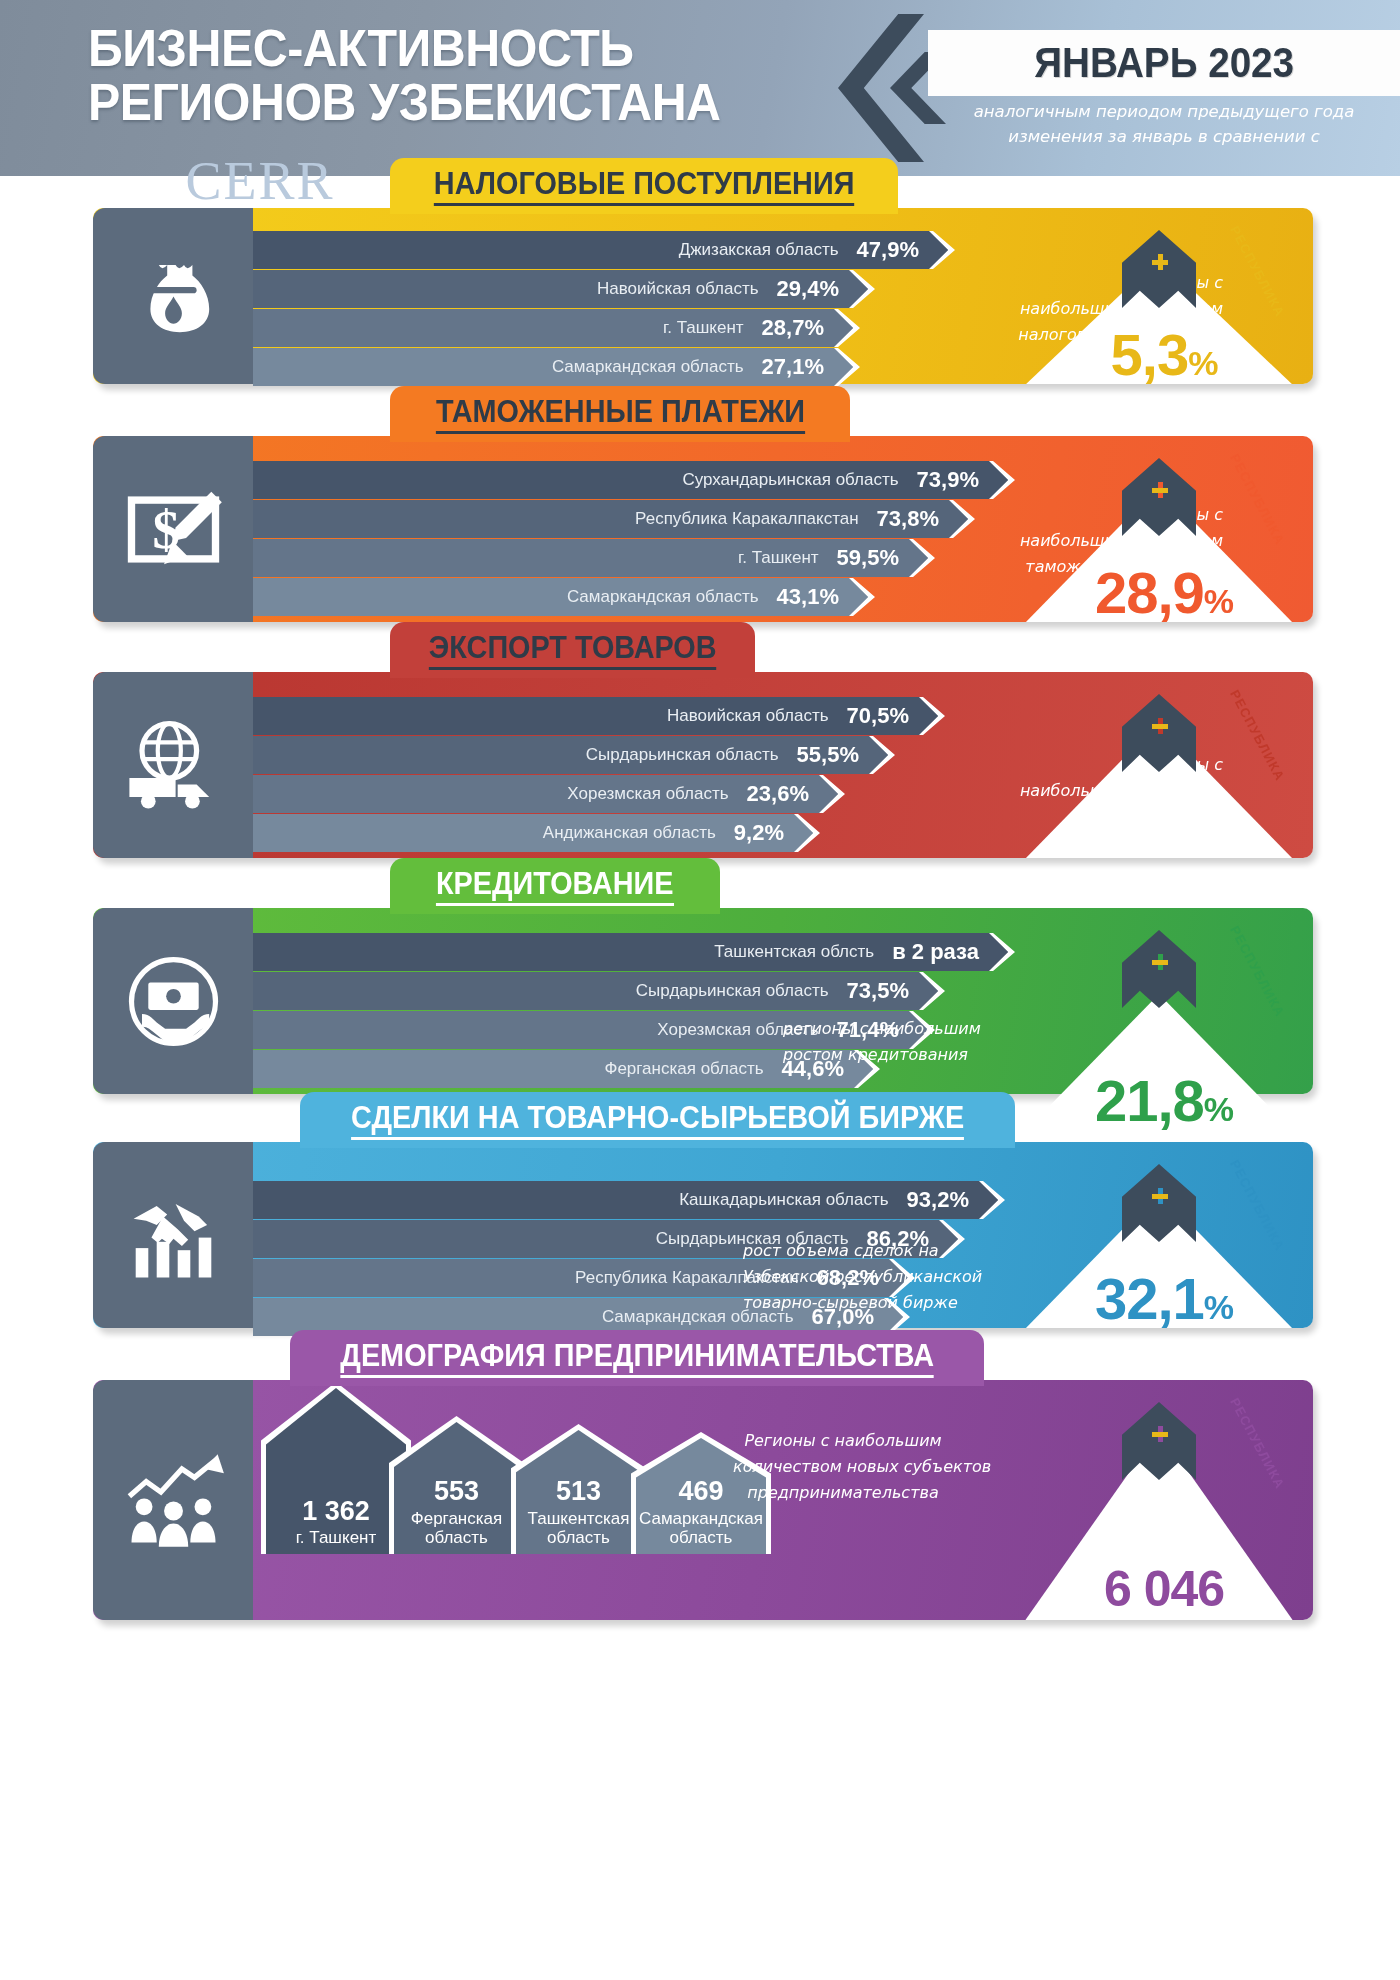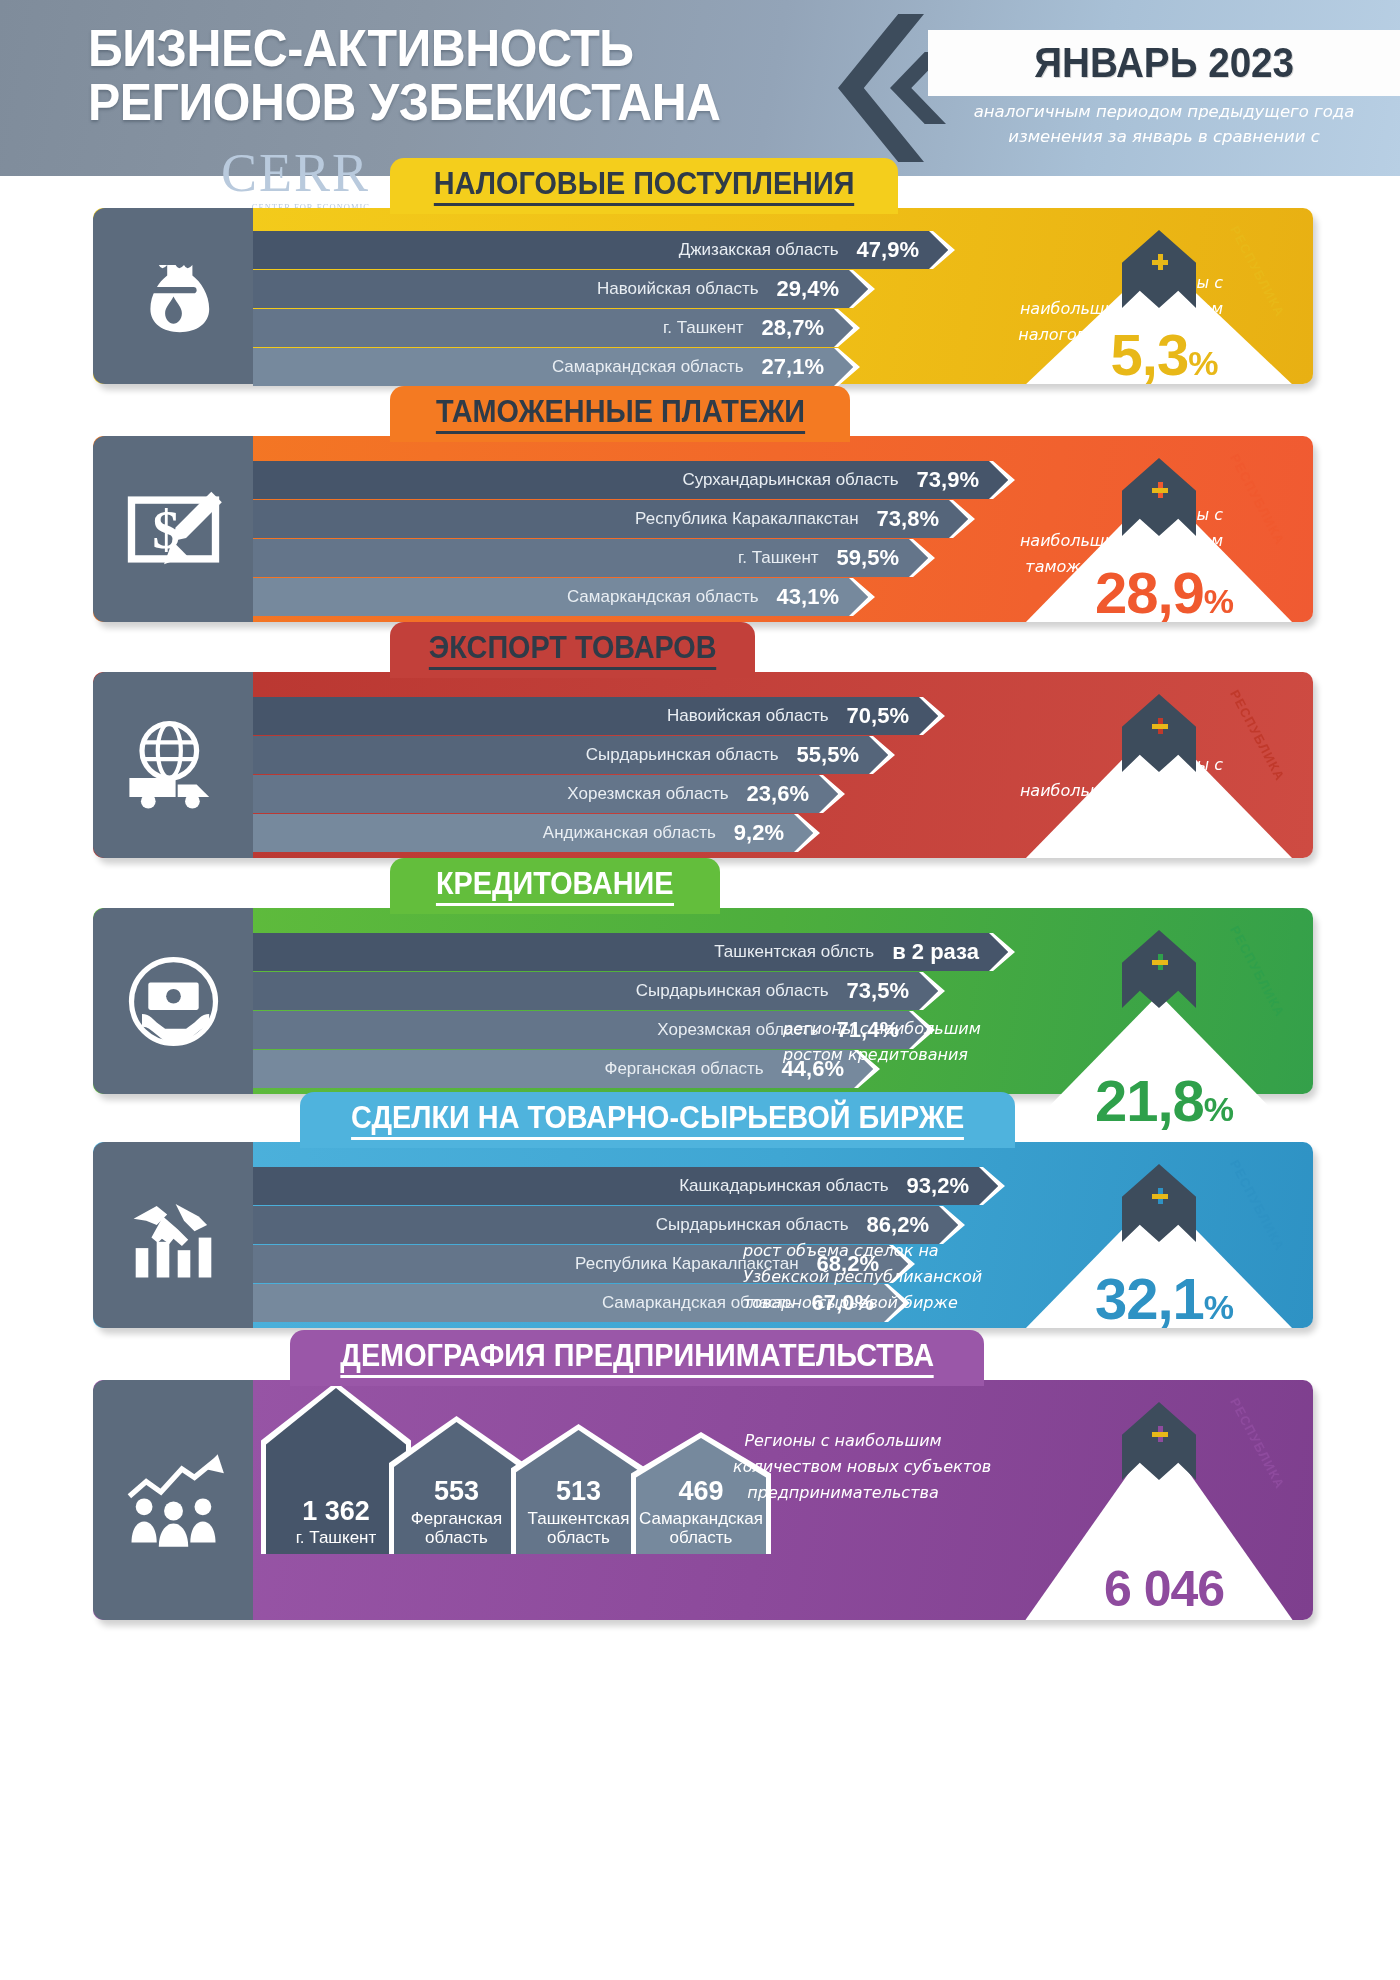--- a/index.html
+++ b/index.html
@@ -47,22 +47,22 @@
   }
   .date-sub{
     position:absolute; left:928px; top:100px; width:472px;
     color:#ffffff; font-style:italic; font-size:16.5px; line-height:1.5;
     text-align:center; font-family:"DejaVu Sans", sans-serif;
   }
   .date-sub span{display:block;}
 
   
   .logo{
-    position:absolute; left:150px; top:146px; width:220px; height:65px;
-    color:#b9cadd; text-align:right; pointer-events:none;
+    position:absolute; left:150px; top:154px; width:220px; height:65px;
+    color:#b9cadd; text-align:center; pointer-events:none;
   }
   .logo-main{ font-family:"Liberation Serif", serif; font-size:54px; letter-spacing:2px; line-height:1; }
   .logo-sub{ font-family:"Liberation Serif", serif; font-size:8.5px; letter-spacing:1px; line-height:1.35; margin-top:2px; }
 
   
   .section{ position:absolute; left:0; width:1400px; }
 
   .sec-title{
     position:absolute; left:500px; top:0; height:56px; min-width:640px;
     border-radius:14px 14px 0 0;
@@ -447,21 +447,21 @@
           <svg viewBox="0 0 100 100">
             <path d="M12 34l22-12 10 8-10 10-10-4z"></path>
             <path d="M52 20l22 12 8 8-12 6-10-10z"></path>
             <path d="M40 32l14 12 10 10-6 6-8-7-4 5-7-5-4 4-6-5z"></path>
             <rect x="14" y="62" width="12" height="28"></rect>
             <rect x="34" y="56" width="12" height="34"></rect>
             <rect x="54" y="64" width="12" height="26"></rect>
             <rect x="74" y="52" width="12" height="38"></rect>
           </svg>
         </div>
-        <div class="rows" style="top: 14px;">
+        <div class="rows" style="top: 28px;">
           <div class="row">
             <div class="row-bar" style="background: rgb(70, 85, 106); width: 750px;">
               <span class="row-label">Кашкадарьинская область</span>
               <span class="row-value">93,2%</span>
             </div>
             <div class="row-arrow" style="left: 726px;"></div>
           </div>
           <div class="row">
             <div class="row-bar" style="background: rgb(85, 101, 122); width: 710px;">
               <span class="row-label">Сырдарьинская область</span>

